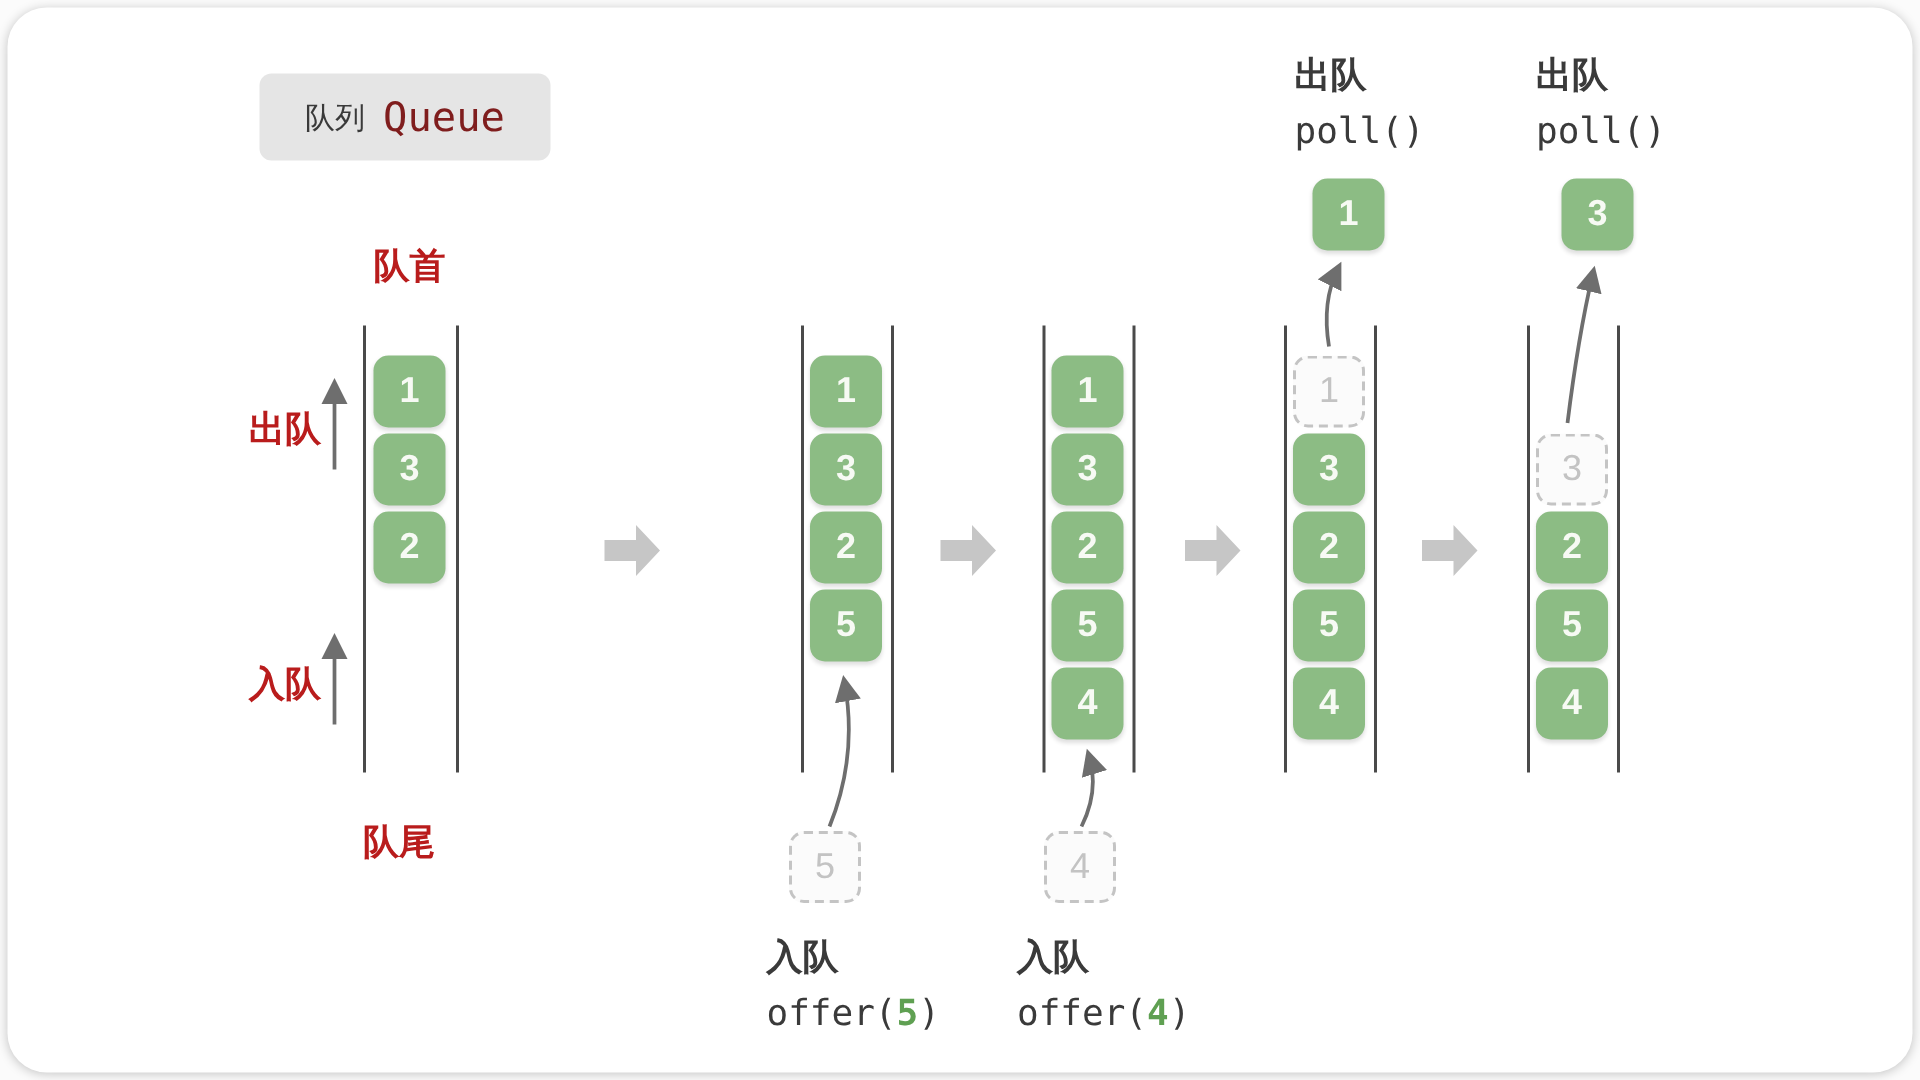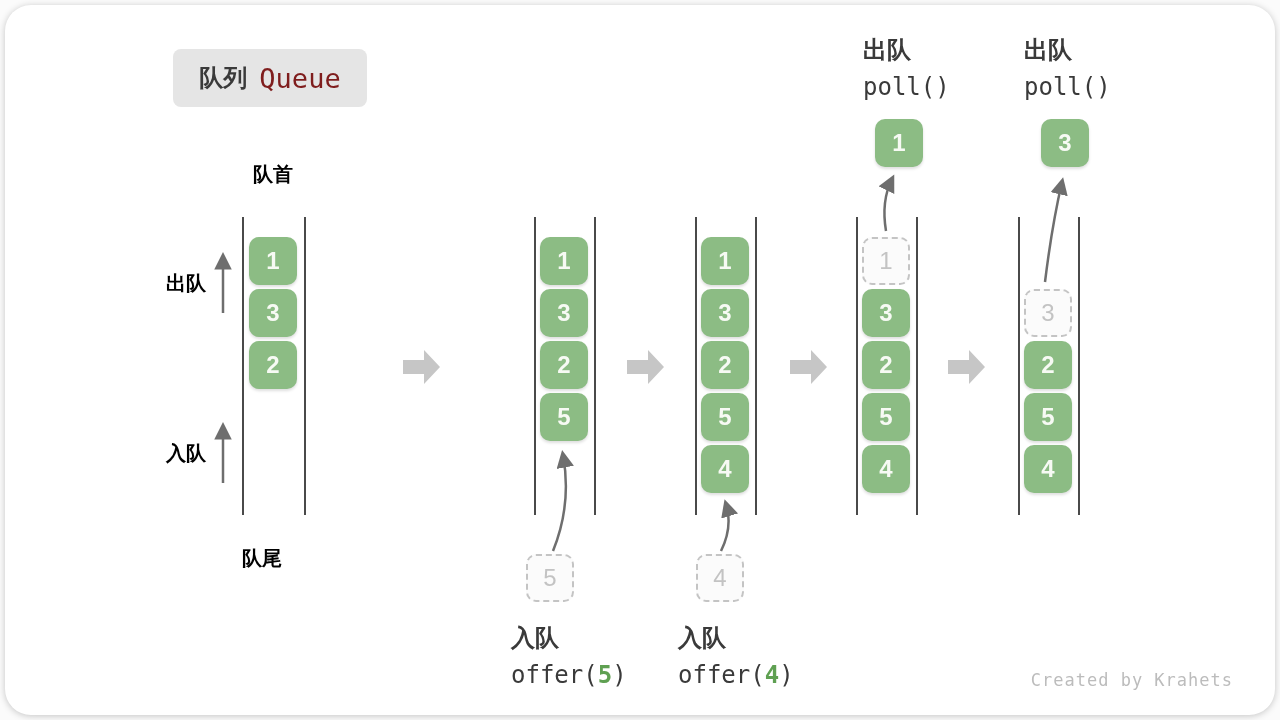--- a/index.html
+++ b/index.html
@@ -4,24 +4,24 @@
 <style>
   html,body{margin:0;padding:0;background:#fbfbfb;}
   .canvas{position:relative;width:1280px;height:720px;overflow:hidden;
           font-family:"Liberation Sans","DejaVu Sans",sans-serif;}
   .card{position:absolute;left:5px;top:5px;right:5px;bottom:5px;background:#ffffff;
         border-radius:26px;box-shadow:0 1px 7px rgba(0,0,0,0.22);}
   
   .title-badge{position:absolute;left:168px;top:44px;width:194px;height:58px;
         background:#e5e5e5;border-radius:8px;display:flex;align-items:center;
         justify-content:center;gap:12px;}
-  .title-zh{font-size:24px;font-weight:bold;color:#3a3a3a;}
+  .title-zh{font-size:20px;font-weight:normal;color:#3a3a3a;}
   .title-en{font-family:"DejaVu Sans Mono",monospace;font-size:27px;color:#7f1d1d;}
   
-  .lbl{position:absolute;font-size:20px;font-weight:bold;color:#000000;white-space:nowrap;}
+  .lbl{position:absolute;font-size:24px;font-weight:bold;color:#b91c1c;white-space:nowrap;}
   .lbl-front{left:237px;top:156px;width:62px;text-align:center;}
   .lbl-rear{left:237px;top:540px;width:62px;text-align:left;}
   .lbl-deq{left:161px;top:265px;}
   .lbl-enq{left:161px;top:435px;}
   
   .vline{position:absolute;top:212px;height:298px;width:2px;background:#4a4a4a;}
   
   .cell{position:absolute;width:48px;height:48px;box-sizing:border-box;border-radius:10px;
         display:flex;align-items:center;justify-content:center;
         font-size:24px;font-weight:bold;}
@@ -125,15 +125,14 @@
       <path d="M716 546 Q728 522 721 499" stroke="#6e6e6e" stroke-width="2.5" fill="none" marker-end="url(#ah)"></path>
       <path d="M881 226 Q876 196 887 174" stroke="#6e6e6e" stroke-width="2.5" fill="none" marker-end="url(#ah)"></path>
       <path d="M1040 277 Q1047 220 1057 177" stroke="#6e6e6e" stroke-width="2.5" fill="none" marker-end="url(#ah)"></path>
 
       <polygon points="398,355 419,355 419,345 435,362 419,379 419,369 398,369" fill="#c6c6c6"></polygon>
       <polygon points="622,355 643,355 643,345 659,362 643,379 643,369 622,369" fill="#c6c6c6"></polygon>
       <polygon points="785,355 806,355 806,345 822,362 806,379 806,369 785,369" fill="#c6c6c6"></polygon>
       <polygon points="943,355 964,355 964,345 980,362 964,379 964,369 943,369" fill="#c6c6c6"></polygon>
     </svg>
 
-    <div class="watermark">Created by Krahets</div>
   </div>
 </div>
 
 </body></html>

